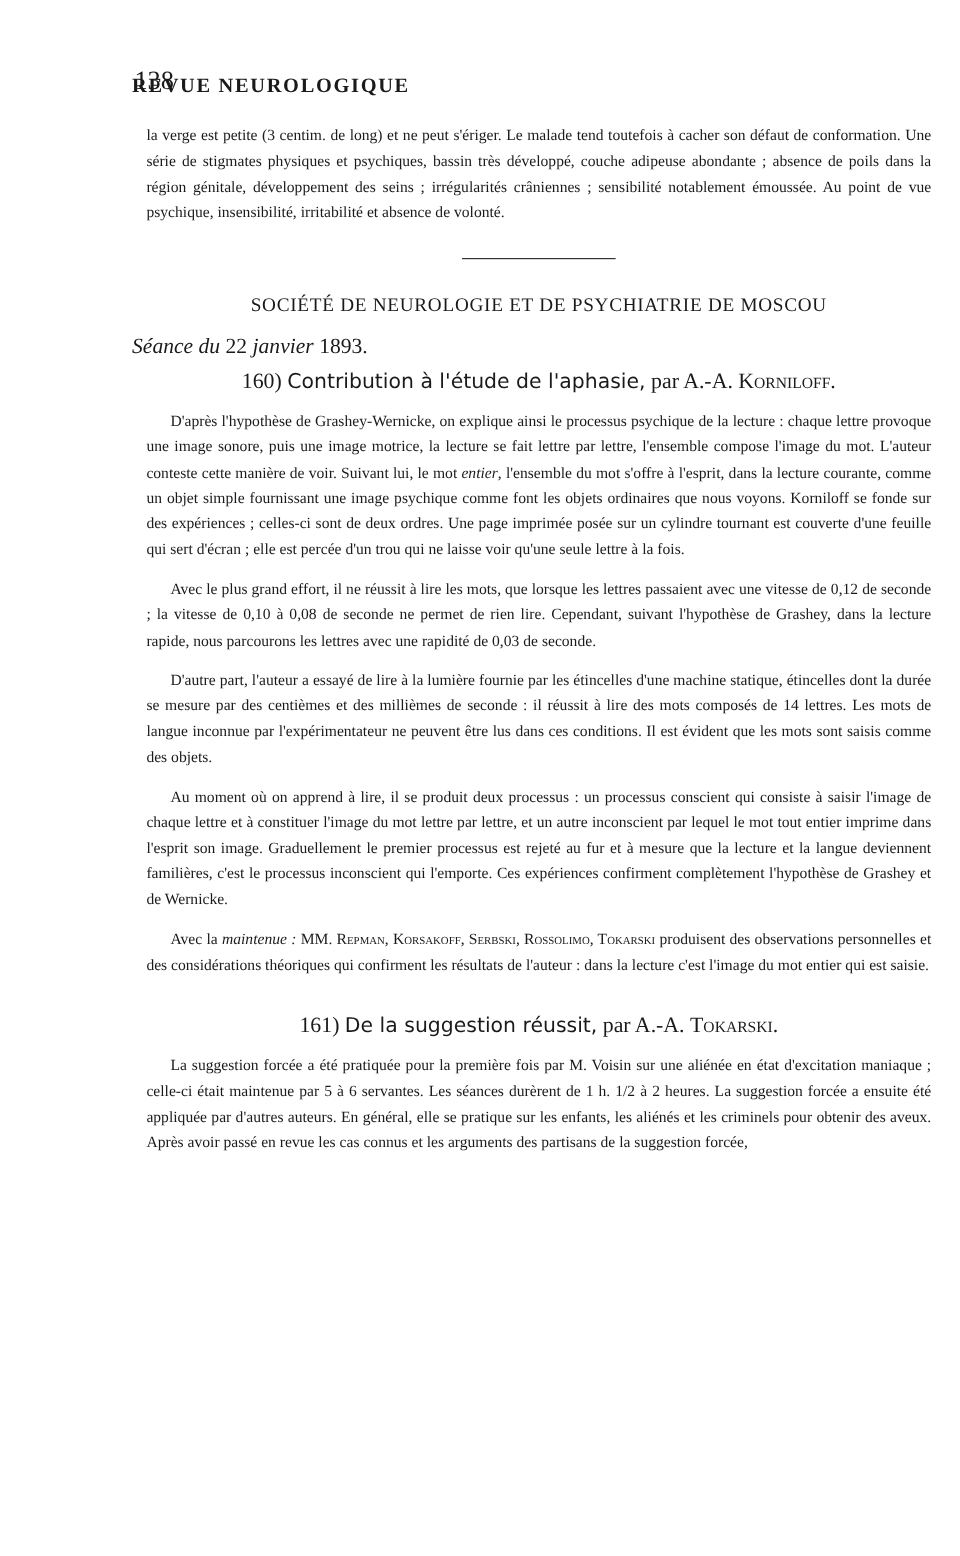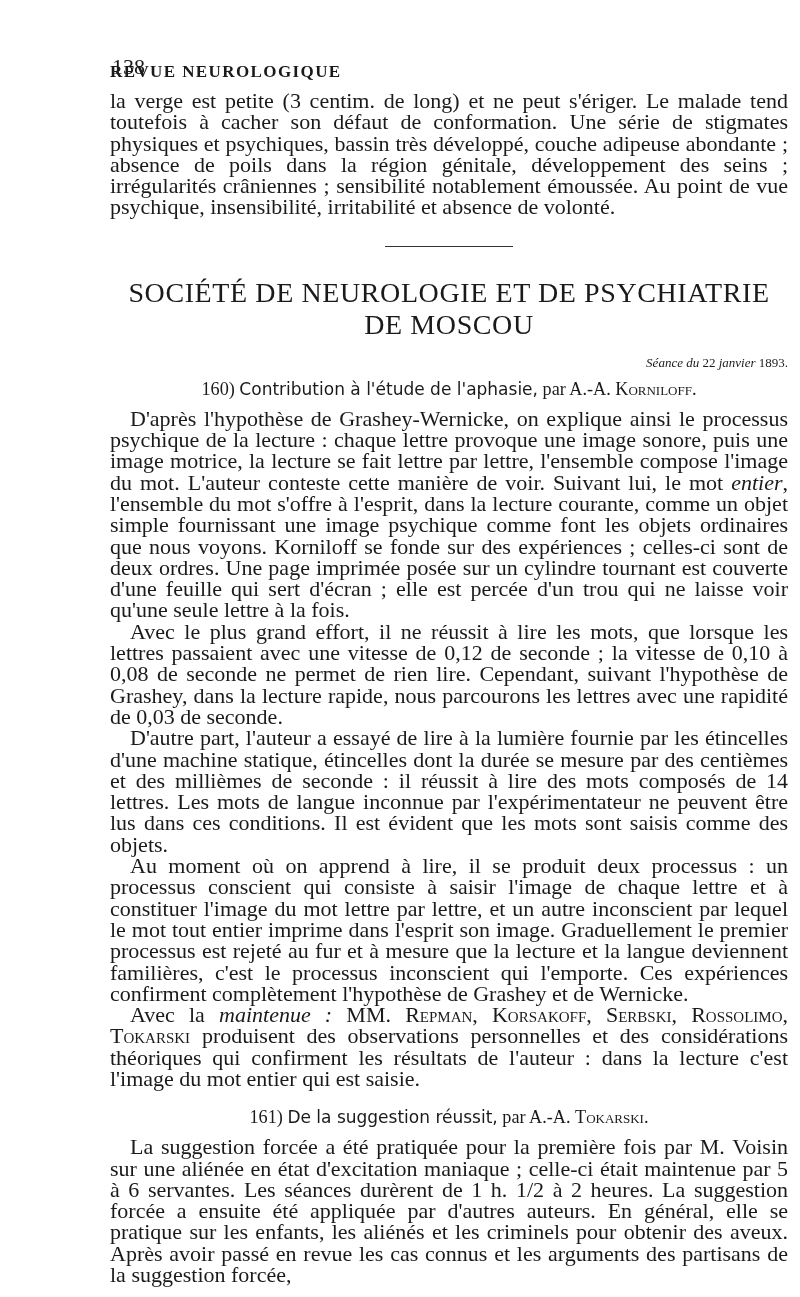--- a/index.html
+++ b/index.html
@@ -6,25 +6,25 @@
     body {
       width: 800px; height: 1297px; position: relative; overflow: hidden;
       font-family: "Liberation Serif", "DejaVu Serif", serif;
       color: #1a1a1a;
     }
     .page { position: absolute; left: 110px; top: 50px; width: 678px; }
     .running-head { position: relative; height: 40px; }
     .page-number { position: absolute; left: 2px; top: 4px; font-size: 22px; }
     .journal-title { position: absolute; left: 0; right: 0; top: 12px; text-align: left;
       font-size: 17px; letter-spacing: 1.4px; font-weight: bold; }
-    p { margin: 0; font-size: 22px; line-height: 21.3px; text-align: justify; }
+    p { margin: 12px; font-size: 13px; line-height: 21.3px; text-align: justify; }
     p.indent { text-indent: 20px; }
     .rule { width: 128px; height: 1px; background: #333; margin: 28px auto 30px auto; }
-    .society { text-align: center; font-size: 28px; letter-spacing: 0.6px; margin: 0 0 14px 0; }
-    .seance { text-align: right; font-size: 13px; margin: 0 0 8px 0; }
+    .society { text-align: center; font-size: 16px; letter-spacing: 0.6px; margin: 0 0 14px 0; }
+    .seance { text-align: left; font-size: 18px; margin: 0 0 8px 0; }
     .seance i { font-style: italic; }
     .art-title { text-align: center; font-size: 18.2px; margin: 0 0 8px 0; }
     .art-title b { font-family: "DejaVu Sans", sans-serif; font-size: 17px; font-weight: normal; }
     .sc { font-variant: small-caps; }
     .spacer { height: 18px; }
   </style>
 </head>
 <body>
 
 <div class="page">

